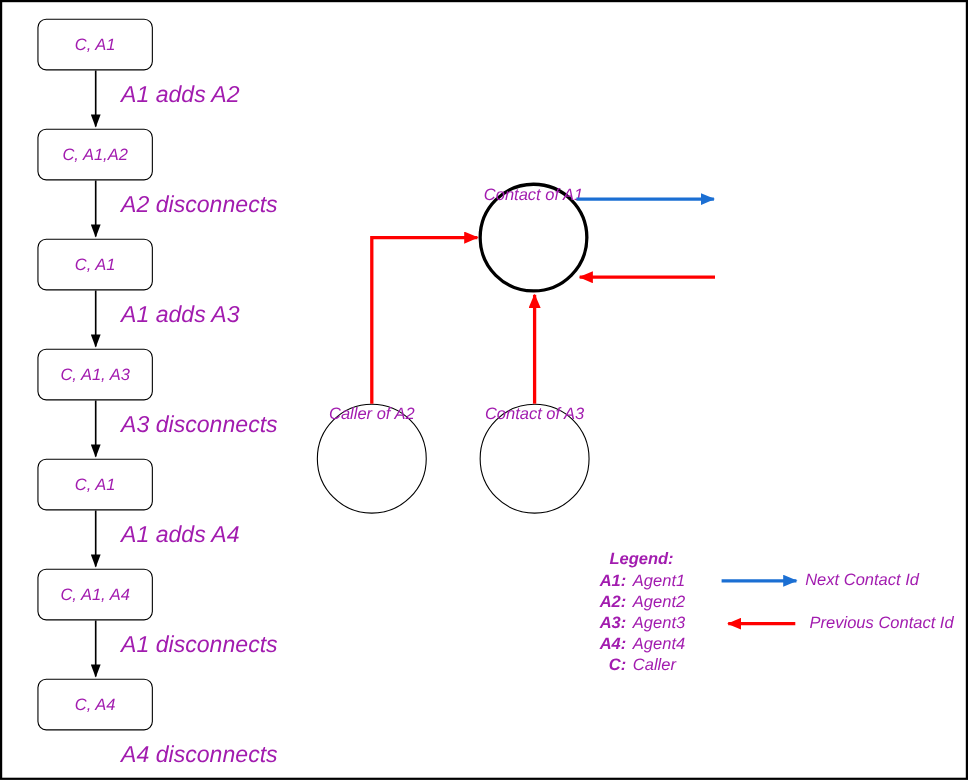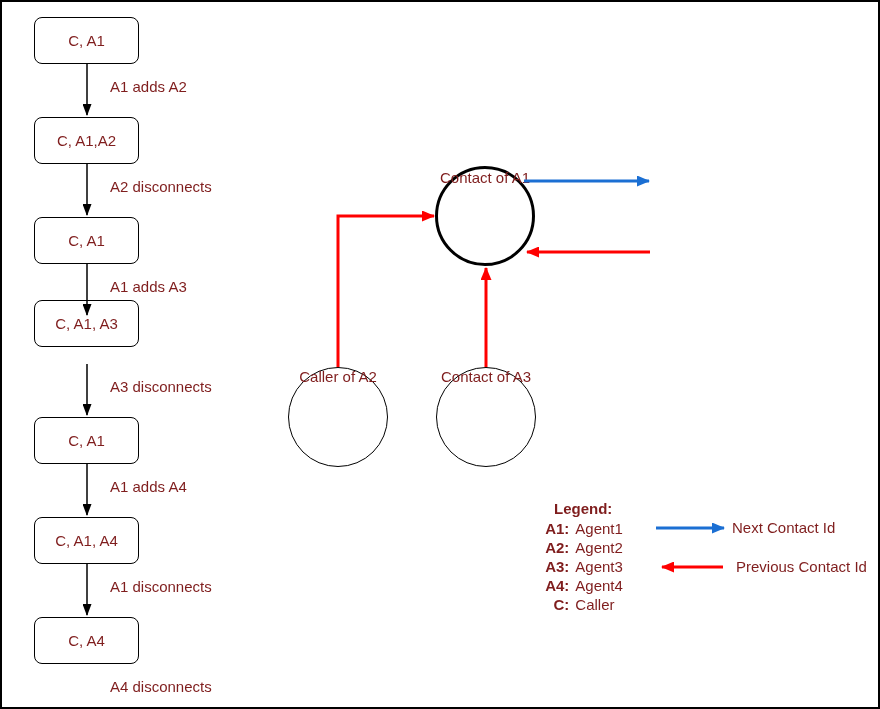--- a/index.html
+++ b/index.html
@@ -1,28 +1,28 @@
 <!DOCTYPE html>
 <html><head>
 <meta charset="utf-8">
 <style>
   html,body{margin:0;padding:0;background:#fff;}
   .canvas{
     position:relative;width:880px;height:709px;box-sizing:border-box;
     background:#ffffff;border:2px solid #000;overflow:hidden;
-    font-family:"Liberation Sans",sans-serif;color:#7f1d1d;
+    font-family:"Liberation Sans",sans-serif;color:#a21caf;font-style:italic;
   }
   .state-box{
     position:absolute;left:32px;width:105px;height:47px;box-sizing:border-box;
     background:#fff;border:1.5px solid #000;border-radius:8px;
     display:flex;align-items:center;justify-content:center;
     font-size:15px;white-space:nowrap;
   }
   .transition-label{
-    position:absolute;left:108px;font-size:15px;line-height:16px;white-space:nowrap;
+    position:absolute;left:108px;font-size:21px;line-height:16px;white-space:nowrap;
   }
   .contact-circle{
     position:absolute;width:100px;height:100px;box-sizing:border-box;
     background:#fff;border:1.5px solid #000;border-radius:50%;
     display:flex;justify-content:center;
     font-size:15px;white-space:nowrap;
   }
   .contact-circle.primary{border-width:3px;}
   .connectors{position:absolute;left:0;top:0;pointer-events:none;}
   .legend-title{position:absolute;left:552px;top:499px;font-size:15px;font-weight:bold;line-height:16px;}
@@ -41,21 +41,21 @@
 
   <div class="state-box" style="top:15px">
       <span>C, A1</span>
     </div>
   <div class="state-box" style="top:115px">
       <span>C, A1,A2</span>
     </div>
   <div class="state-box" style="top:215px">
       <span>C, A1</span>
     </div>
-  <div class="state-box" style="top:298px">
+  <div class="state-box" style="top:315px">
       <span>C, A1, A3</span>
     </div>
   <div class="state-box" style="top:415px">
       <span>C, A1</span>
     </div>
   <div class="state-box" style="top:515px">
       <span>C, A1, A4</span>
     </div>
   <div class="state-box" style="top:615px">
       <span>C, A4</span>

